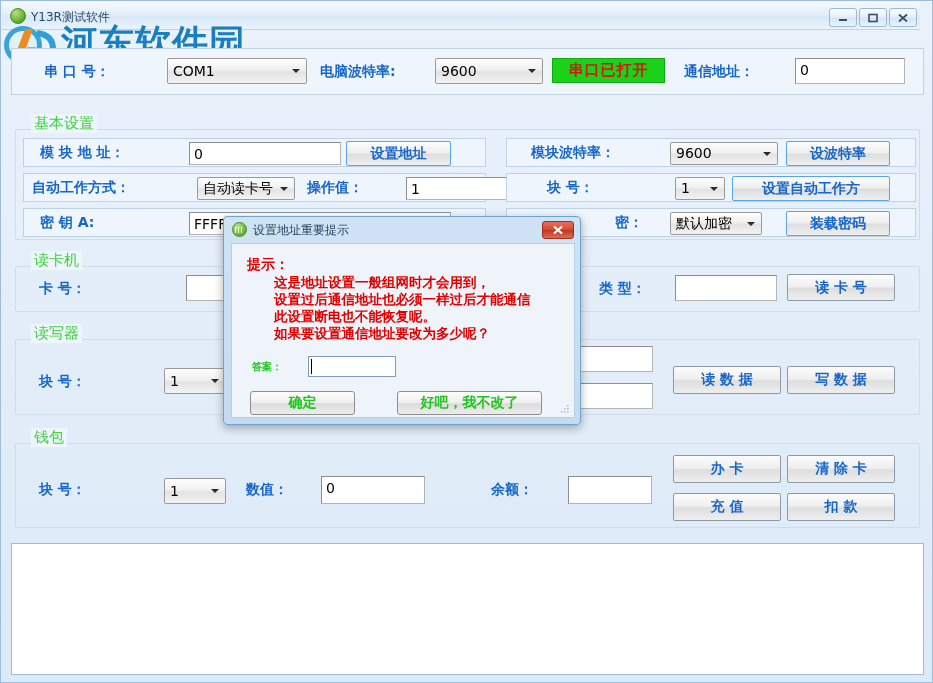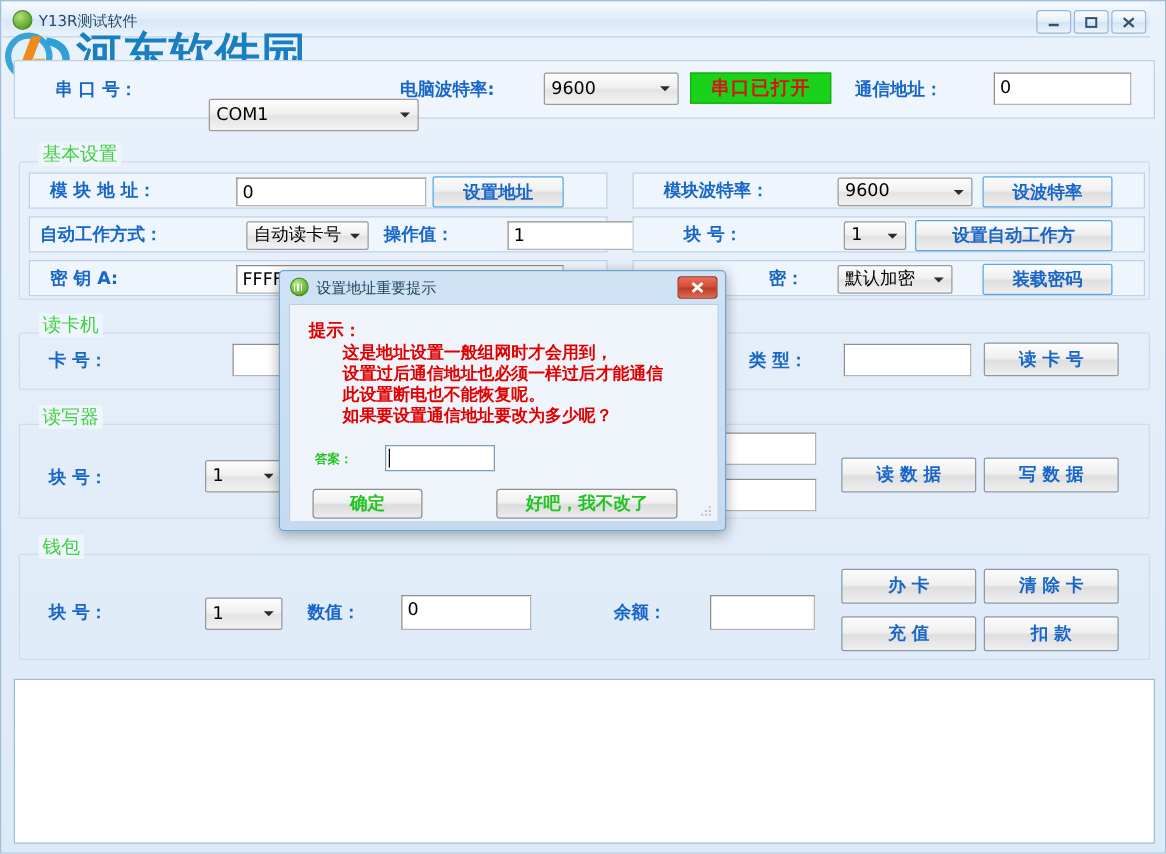--- a/index.html
+++ b/index.html
@@ -226,21 +226,21 @@
       <path d="M10 40 L22 8 L30 8 L18 40 Z" fill="#f08a1e"></path>
       <rect x="24" y="26" width="9" height="16" fill="#f5a623"></rect>
       <path d="M34 12 q16 2 16 16 q0 16 -16 18" stroke="#2f9fd6" stroke-width="6" fill="none"></path>
     </svg>
     <div id="wm-text1">河东软件园</div>
     <div id="wm-text2">www.pc0359.cn</div>
   </div>
 
   <div class="panel" style="left:10px;top:47px;width:913px;height:47px;">
     <span class="lbl" style="left:32px;top:14px;">串 口 号：</span>
-    <div class="combo" style="left:155px;top:9px;width:168px;height:26px;line-height:22px;margin-top:21px;">
+    <div class="combo" style="left:155px;top:9px;width:140px;height:26px;line-height:22px;">
       <span>COM1</span>
       <span class="arrow"></span>
     </div>
     <span class="lbl" style="left:308px;top:14px;">电脑波特率:</span>
     <div class="combo" style="left:423px;top:9px;width:108px;height:26px;line-height:22px;">
       <span>9600</span>
       <span class="arrow"></span>
     </div>
     <div id="btn-port-open" style="left:540px;top:9px;width:113px;height:25px;">串口已打开</div>
     <span class="lbl" style="left:672px;top:14px;">通信地址：</span>
@@ -347,21 +347,21 @@
     </div>
     <div id="modal-body">
       <div id="modal-hint-label">提示：</div>
       <div id="modal-hint-lines">这是地址设置一般组网时才会用到，
 设置过后通信地址也必须一样过后才能通信
 此设置断电也不能恢复呢。
 如果要设置通信地址要改为多少呢？</div>
       <div id="modal-answer-label">答案：</div>
       <div id="modal-answer-input"></div>
       <div id="modal-caret"></div>
-      <div class="mbtn" style="left:18px;top:147px;width:88px;height:24px;">确定</div>
+      <div class="mbtn" style="left:18px;top:147px;width:105px;height:24px;">确定</div>
       <div class="mbtn" style="left:165px;top:147px;width:145px;height:24px;">好吧，我不改了</div>
       <svg id="modal-grip" viewBox="0 0 10 10">
         <g fill="#8a9aa8">
           <rect x="7" y="1" width="1.6" height="1.6"></rect>
           <rect x="4" y="4" width="1.6" height="1.6"></rect>
             <rect x="7" y="4" width="1.6" height="1.6"></rect>
           <rect x="1" y="7" width="1.6" height="1.6"></rect>
             <rect x="4" y="7" width="1.6" height="1.6"></rect>
             <rect x="7" y="7" width="1.6" height="1.6"></rect>
         </g>

